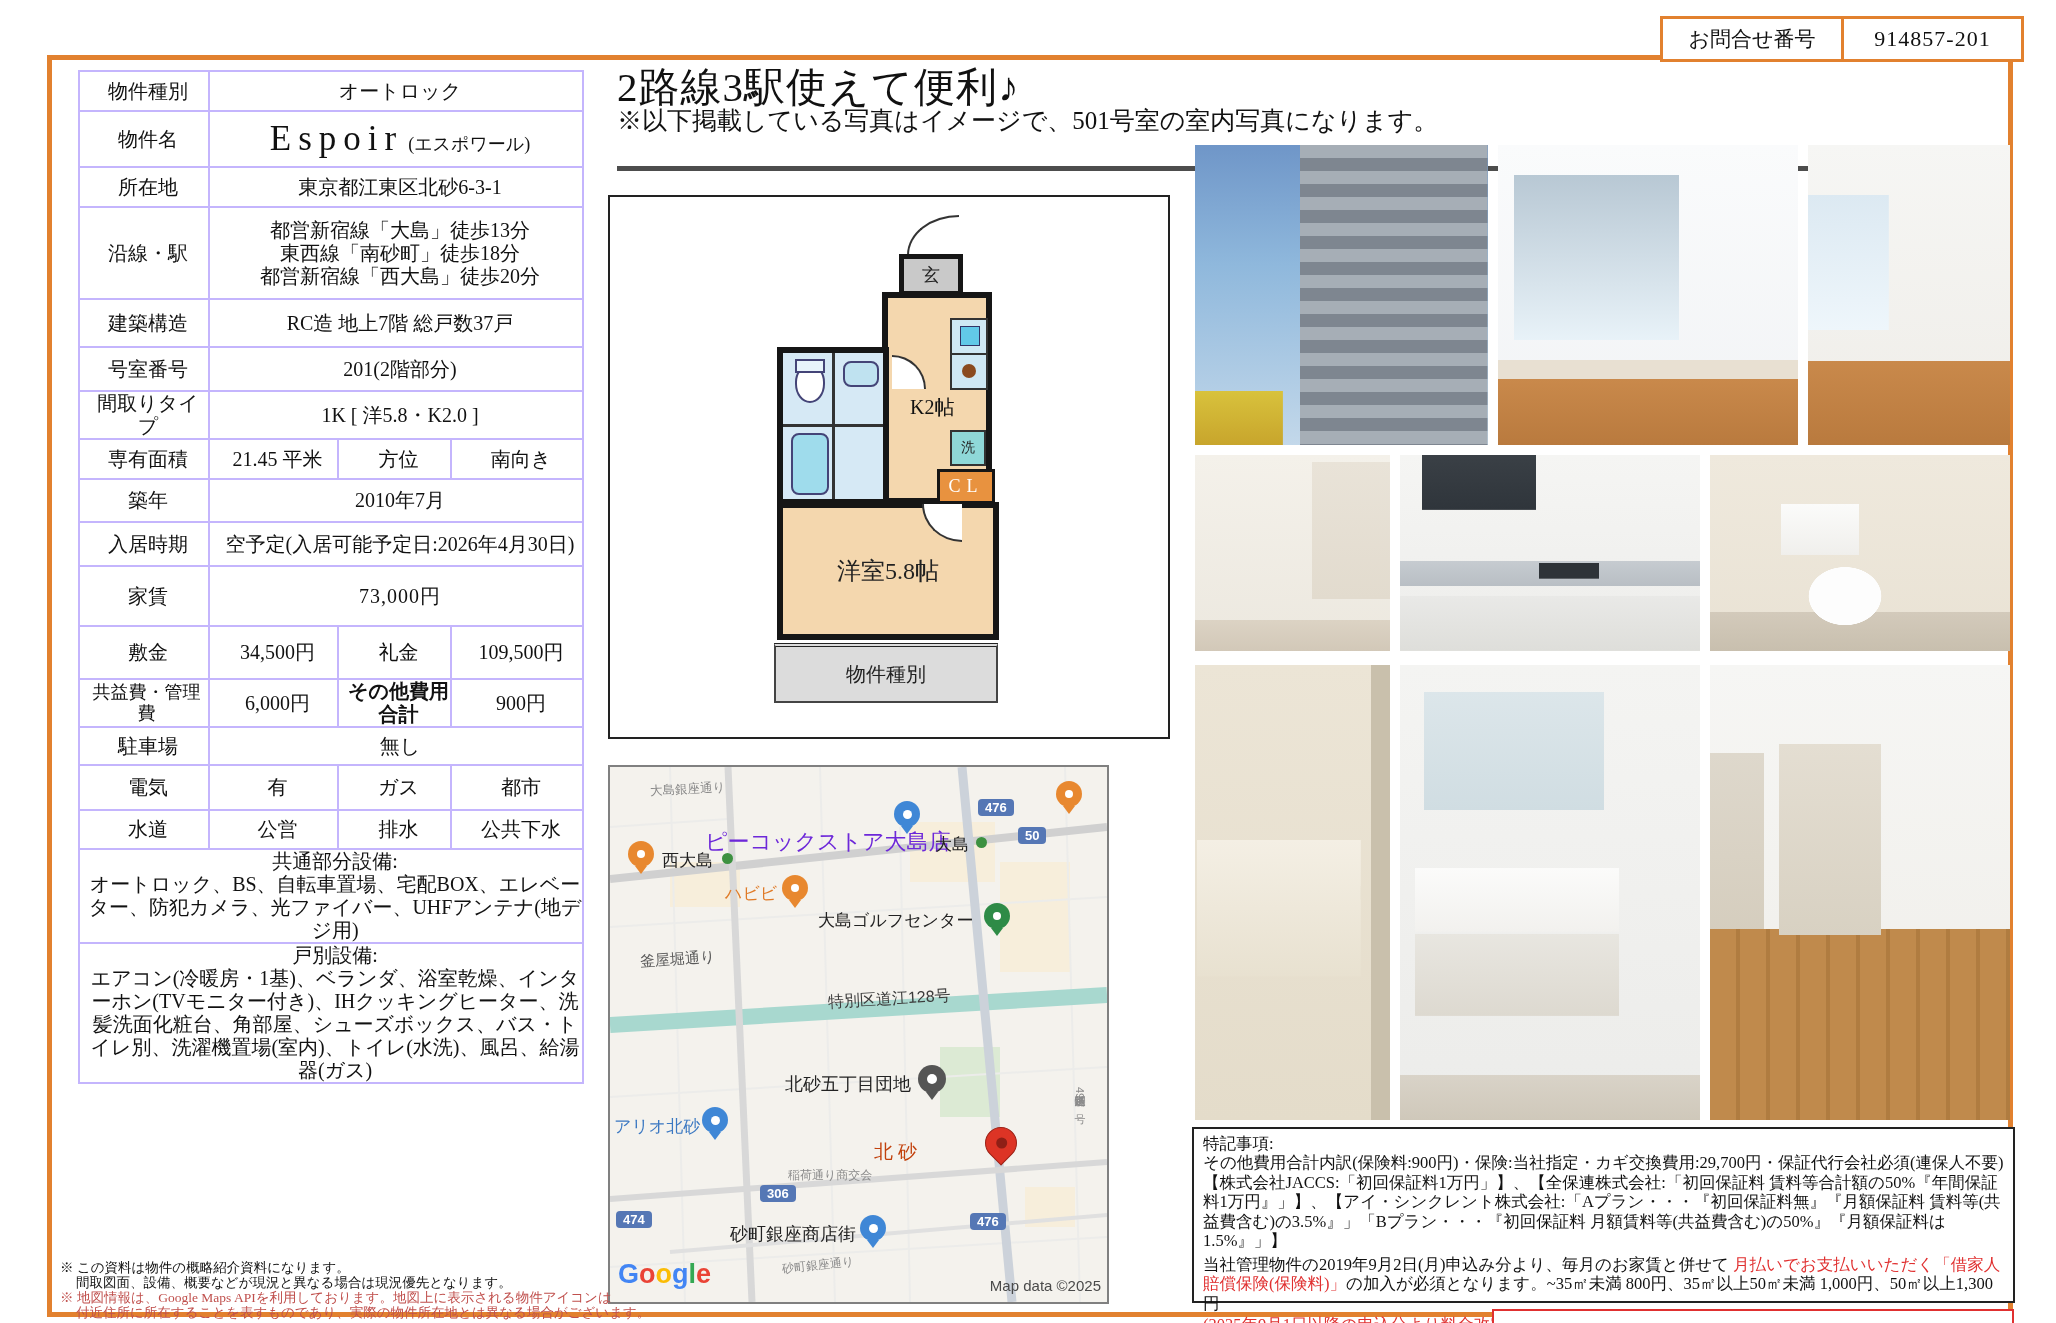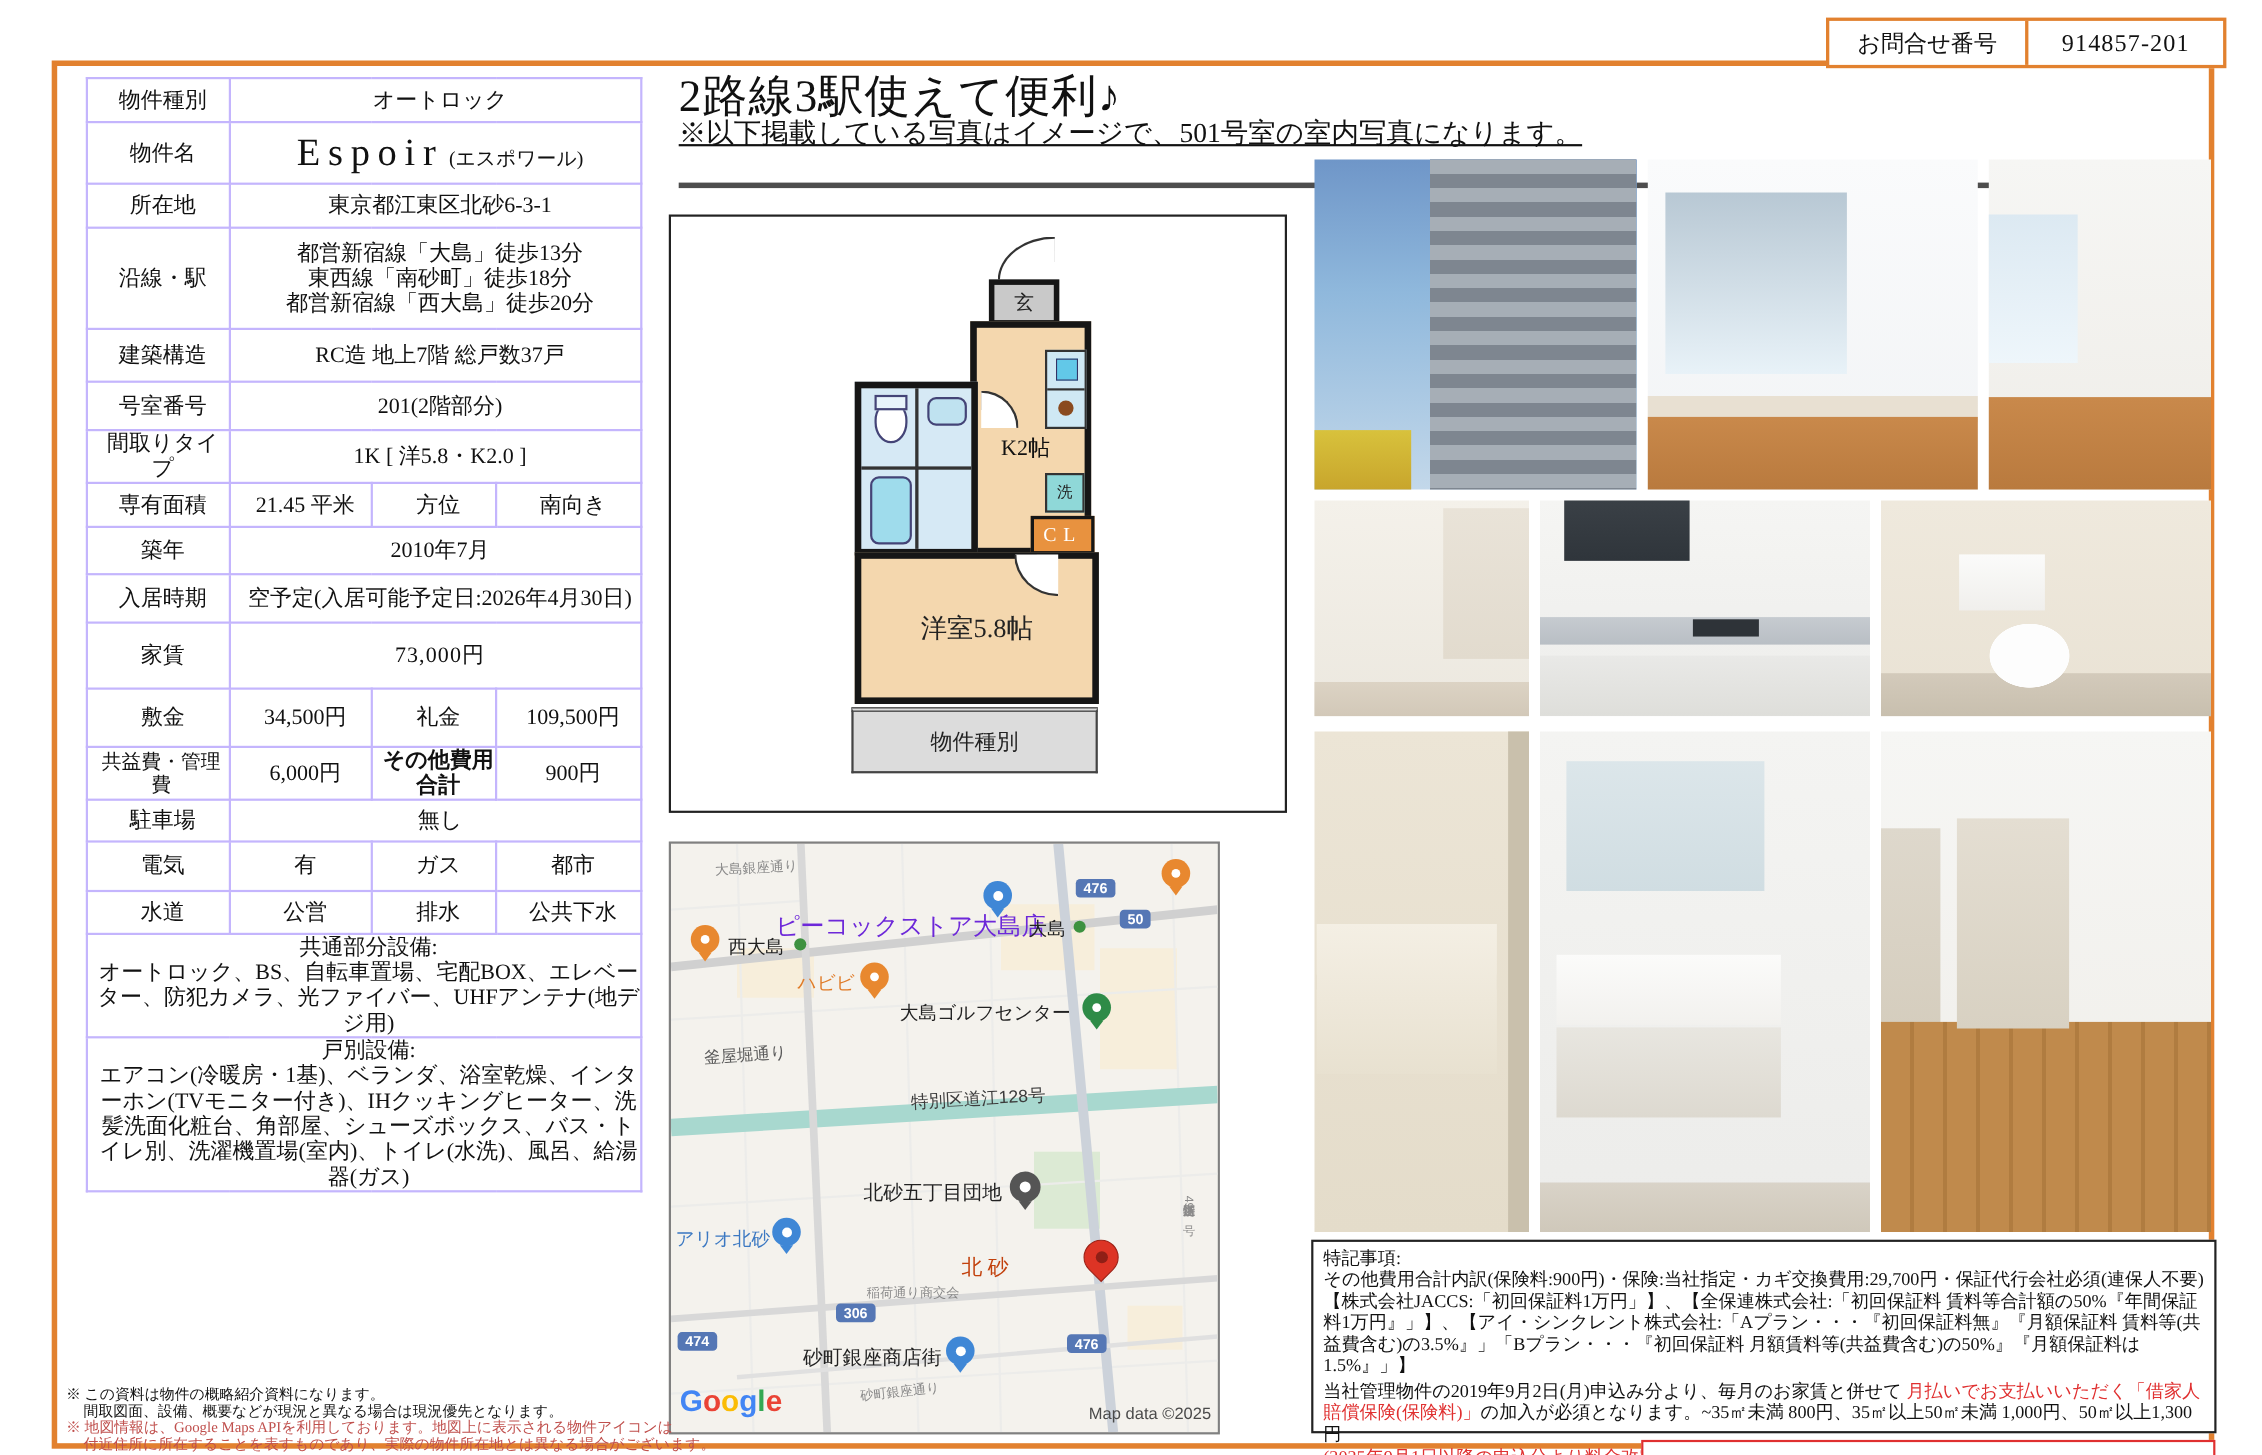--- a/index.html
+++ b/index.html
@@ -7,21 +7,21 @@
        font-family:"Liberation Serif","DejaVu Serif",serif;color:#111;}
   .ab{position:absolute;}
   
   .frame{border:5px solid #e2812f;background:transparent;}
   
   .inq{border:3px solid #e2812f;background:#fff;display:flex;align-items:center;}
   .inq .c1{width:178px;text-align:center;font-size:21px;border-right:3px solid #e2812f;height:100%;display:flex;align-items:center;justify-content:center;}
   .inq .c2{flex:1;text-align:center;font-size:22px;letter-spacing:1px;}
   
   .title{font-size:41px;letter-spacing:1px;}
-  .subtitle{font-size:25px;text-decoration:underline;}
+  .subtitle{font-size:25px;}
   .hr-dark{background:#4d4d4d;}
   
   table.spec{border-collapse:collapse;table-layout:fixed;width:504px;}
   table.spec td{border:2px solid #c4b5fd;vertical-align:middle;padding:0 0 0 8px;font-size:20px;line-height:1.15;overflow:hidden;text-align:center;}
   td.lbl{font-size:20px;}
   td.small-lbl{font-size:15px;padding-left:5px;font-weight:bold;}
   td.name-cell .en{font-size:35px;letter-spacing:7px;}
   td.name-cell .kana{font-size:18px;}
   td.rent{font-size:47px;padding-left:16px;letter-spacing:1px;}
   td.multiline{white-space:pre-line;font-size:19px;line-height:1.25;padding-top:3px;padding-bottom:3px;}

